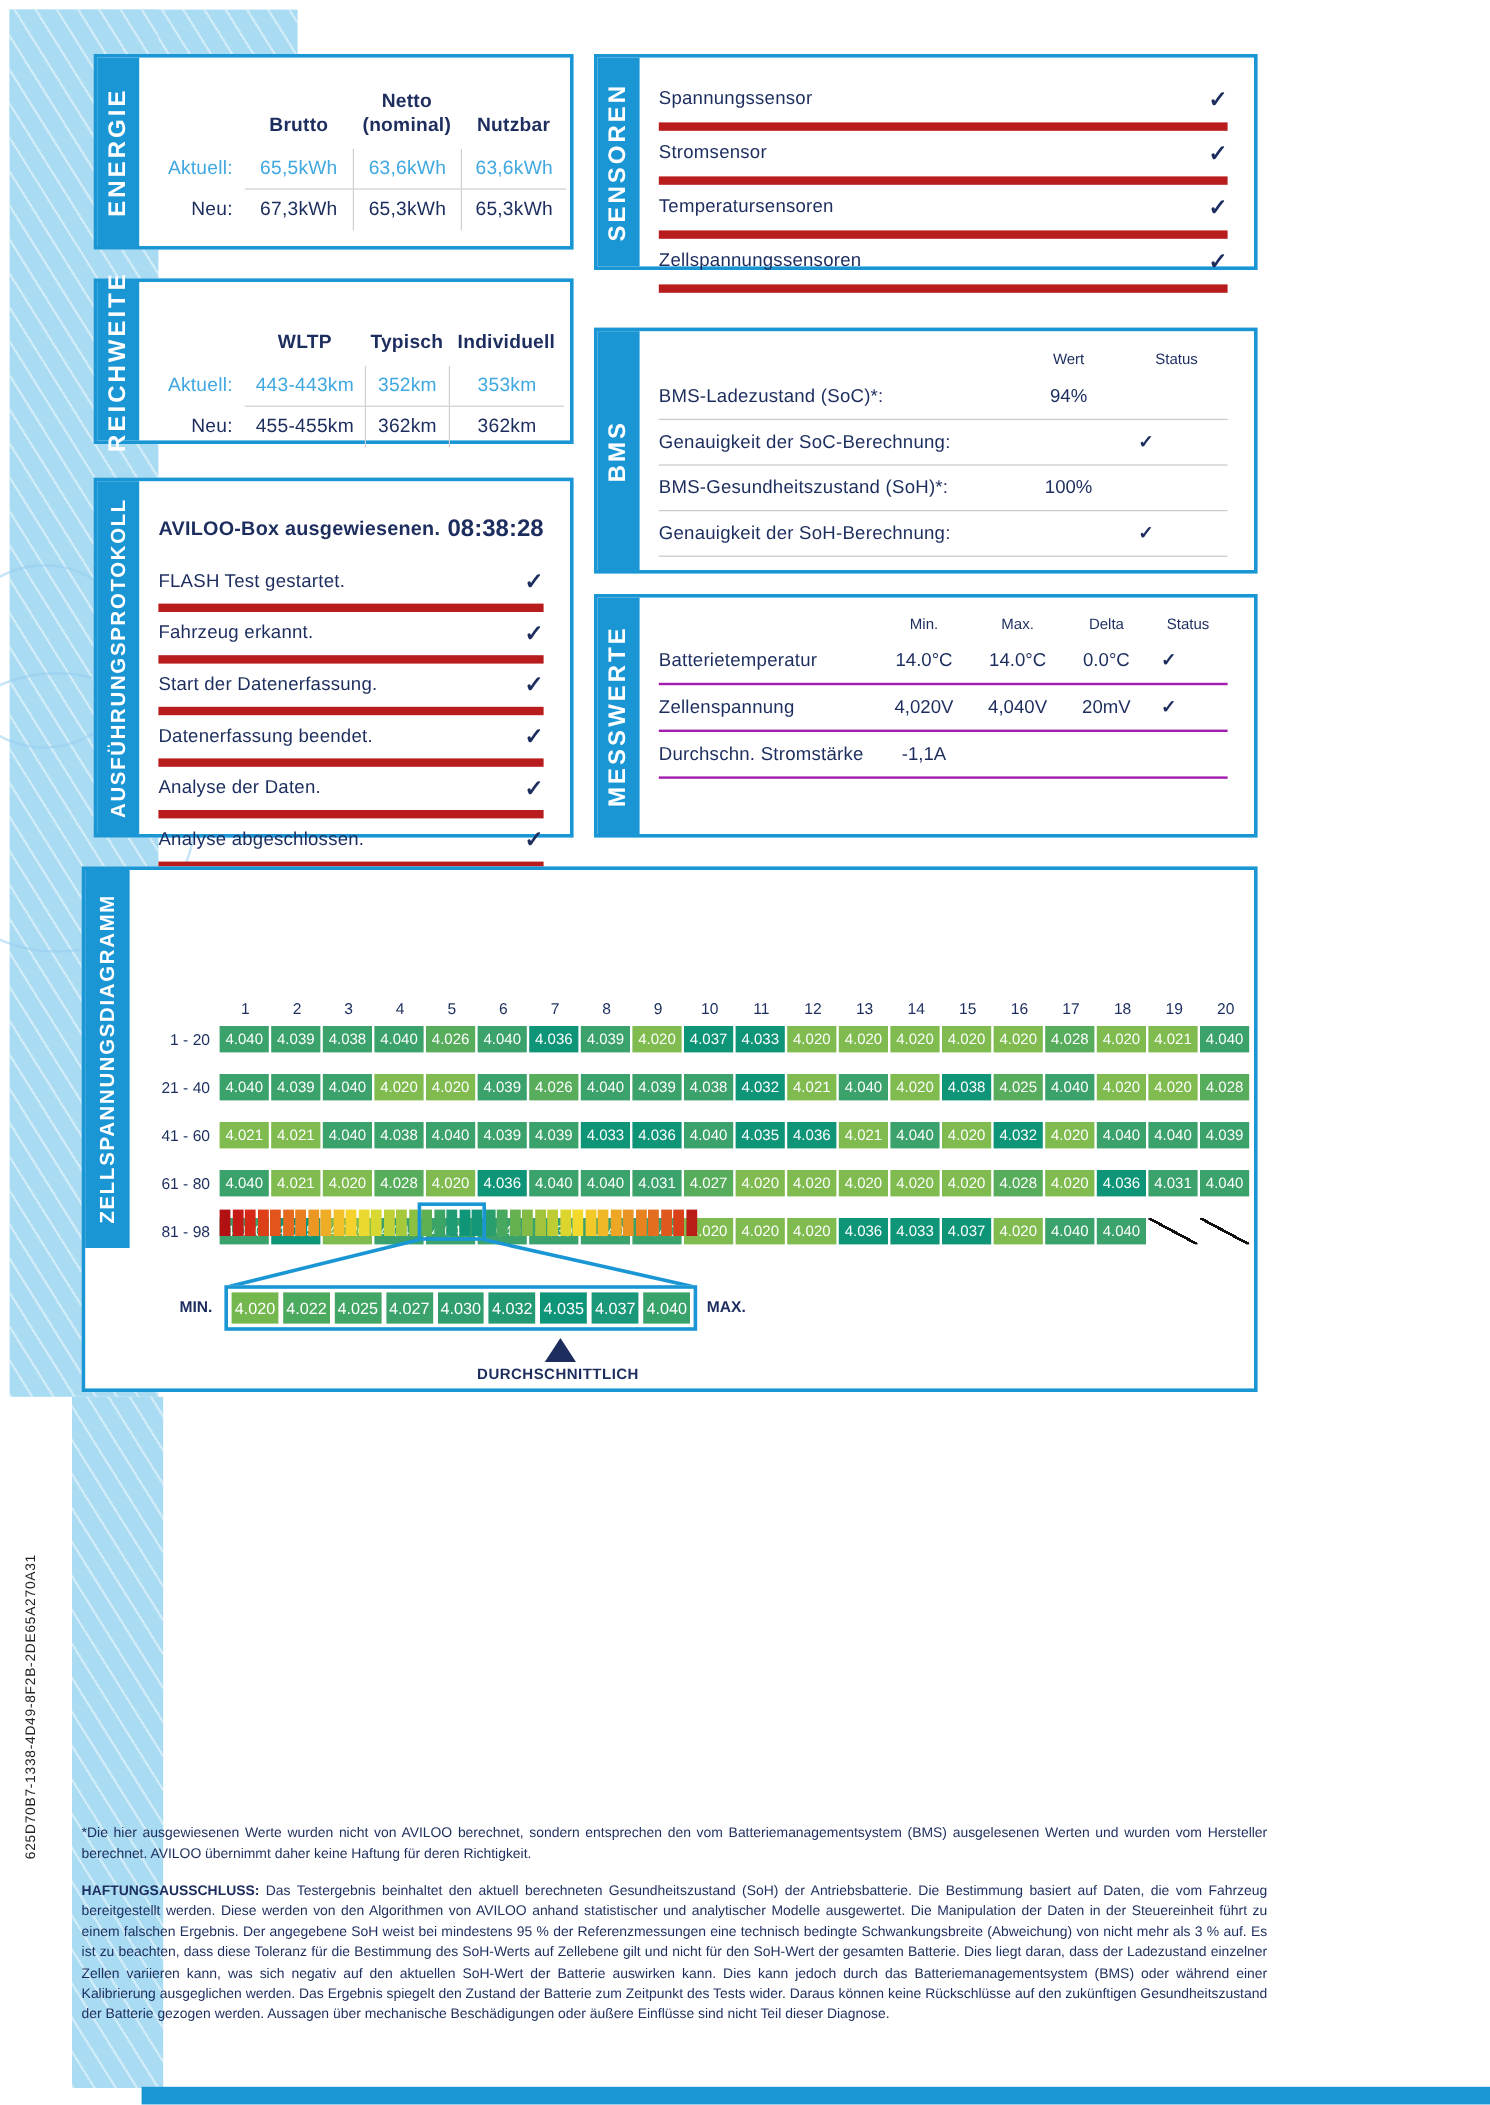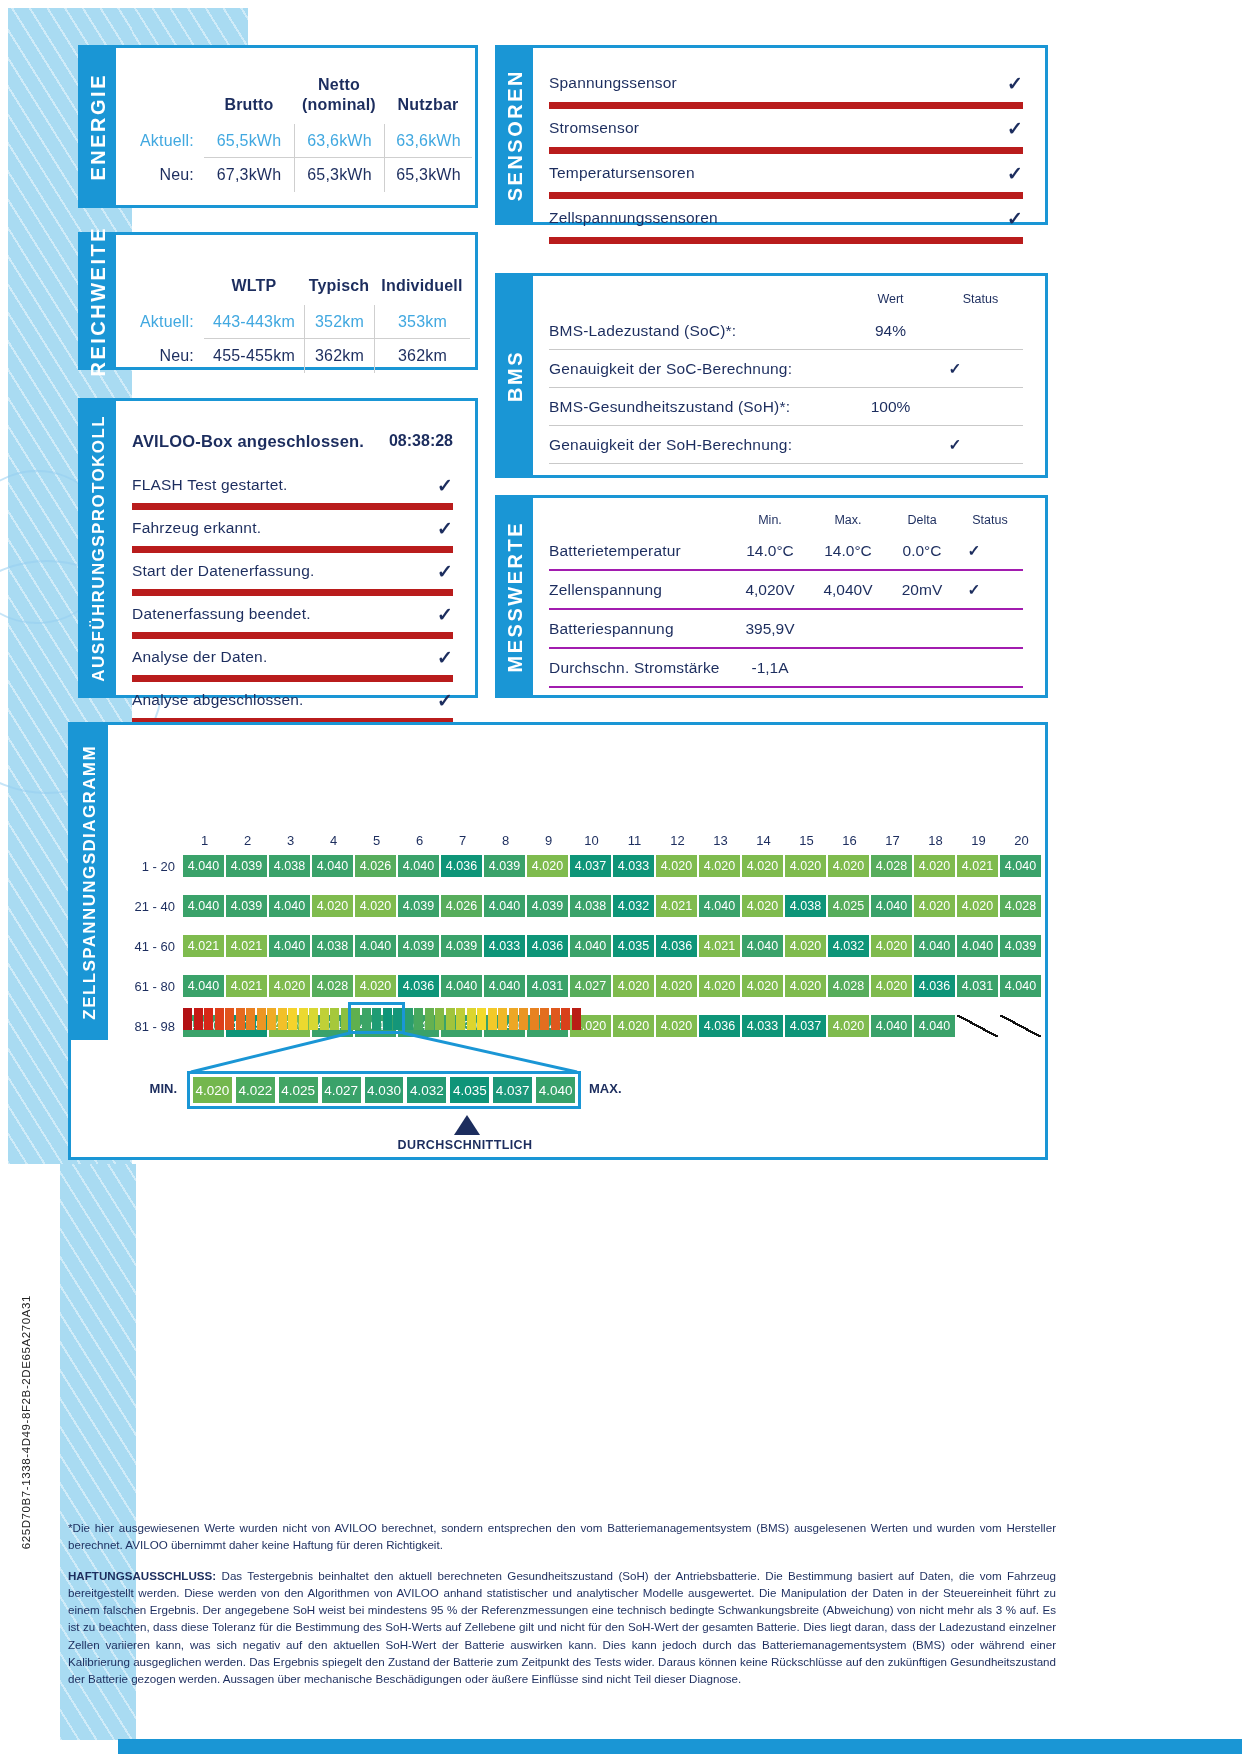--- a/index.html
+++ b/index.html
@@ -34,21 +34,21 @@
   .vline{border-left:1px solid #cfcfcf;}
   .hline{border-bottom:1px solid #cfcfcf;}
   .hl .tcell{color:#41a8e0;}
 
   
   .crow{display:flex;align-items:center;height:36px;}
   .crow.ul{border-bottom:7px solid #b91c1c;}
   .crow.first{margin-bottom:6px;height:40px;}
   .ctext{flex:1;font-size:15.5px;letter-spacing:.2px;}
   .ctext.bold{font-weight:bold;font-size:16.5px;}
-  .ctime{font-weight:bold;font-size:16px;text-align:right;}
+  .ctime{font-weight:bold;font-size:20px;text-align:right;}
   .check{width:34px;text-align:right;font-size:19px;font-weight:600;color:#1c2d5e;}
   .sens .crow{height:38px;}
 
   
   .brow{display:grid;grid-template-columns:1fr 95px 85px;align-items:center;height:37px;}
   .brow.ul{border-bottom:1px solid #c9c9c9;}
   .brow.bhead{height:26px;border:none;}
   .btext{font-size:15.5px;letter-spacing:.2px;}
   .bcol{text-align:center;font-size:15.5px;}
   .hlabel{font-size:12.5px;}
@@ -154,21 +154,21 @@
         </div>
       </div>
   </div>
 
   <div class="panel" style="left:78px;top:398px;width:400px;height:300px;">
     <div class="tab small">
         <span>AUSFÜHRUNGSPROTOKOLL</span>
       </div>
     <div class="pcontent" id="protokoll-rows" style="padding-top:20px;">
         <div class="crow first">
-          <span class="ctext bold">AVILOO-Box angeschlossen.</span>
+          <span class="ctext bold">AVILOO-Box ausgewiesenen.</span>
           <span class="ctime">08:38:28</span>
         </div>
         <div class="crow ul">
           <span class="ctext">FLASH Test gestartet.</span>
           <span class="check">✓</span>
         </div>
         <div class="crow ul">
           <span class="ctext">Fahrzeug erkannt.</span>
           <span class="check">✓</span>
         </div>
@@ -266,27 +266,20 @@
           <span class="bcol">14.0°C</span>
           <span class="bcol">0.0°C</span>
           <span class="bcol check">✓</span>
         </div>
         <div class="mrow ul">
           <span class="btext">Zellenspannung</span>
           <span class="bcol">4,020V</span>
           <span class="bcol">4,040V</span>
           <span class="bcol">20mV</span>
           <span class="bcol check">✓</span>
-        </div>
-        <div class="mrow ul">
-          <span class="btext">Batteriespannung</span>
-          <span class="bcol">395,9V</span>
-          <span class="bcol"></span>
-          <span class="bcol"></span>
-          <span class="bcol check"></span>
         </div>
         <div class="mrow ul">
           <span class="btext">Durchschn. Stromstärke</span>
           <span class="bcol">-1,1A</span>
           <span class="bcol"></span>
           <span class="bcol"></span>
           <span class="bcol check"></span>
         </div>
       </div>
   </div>

